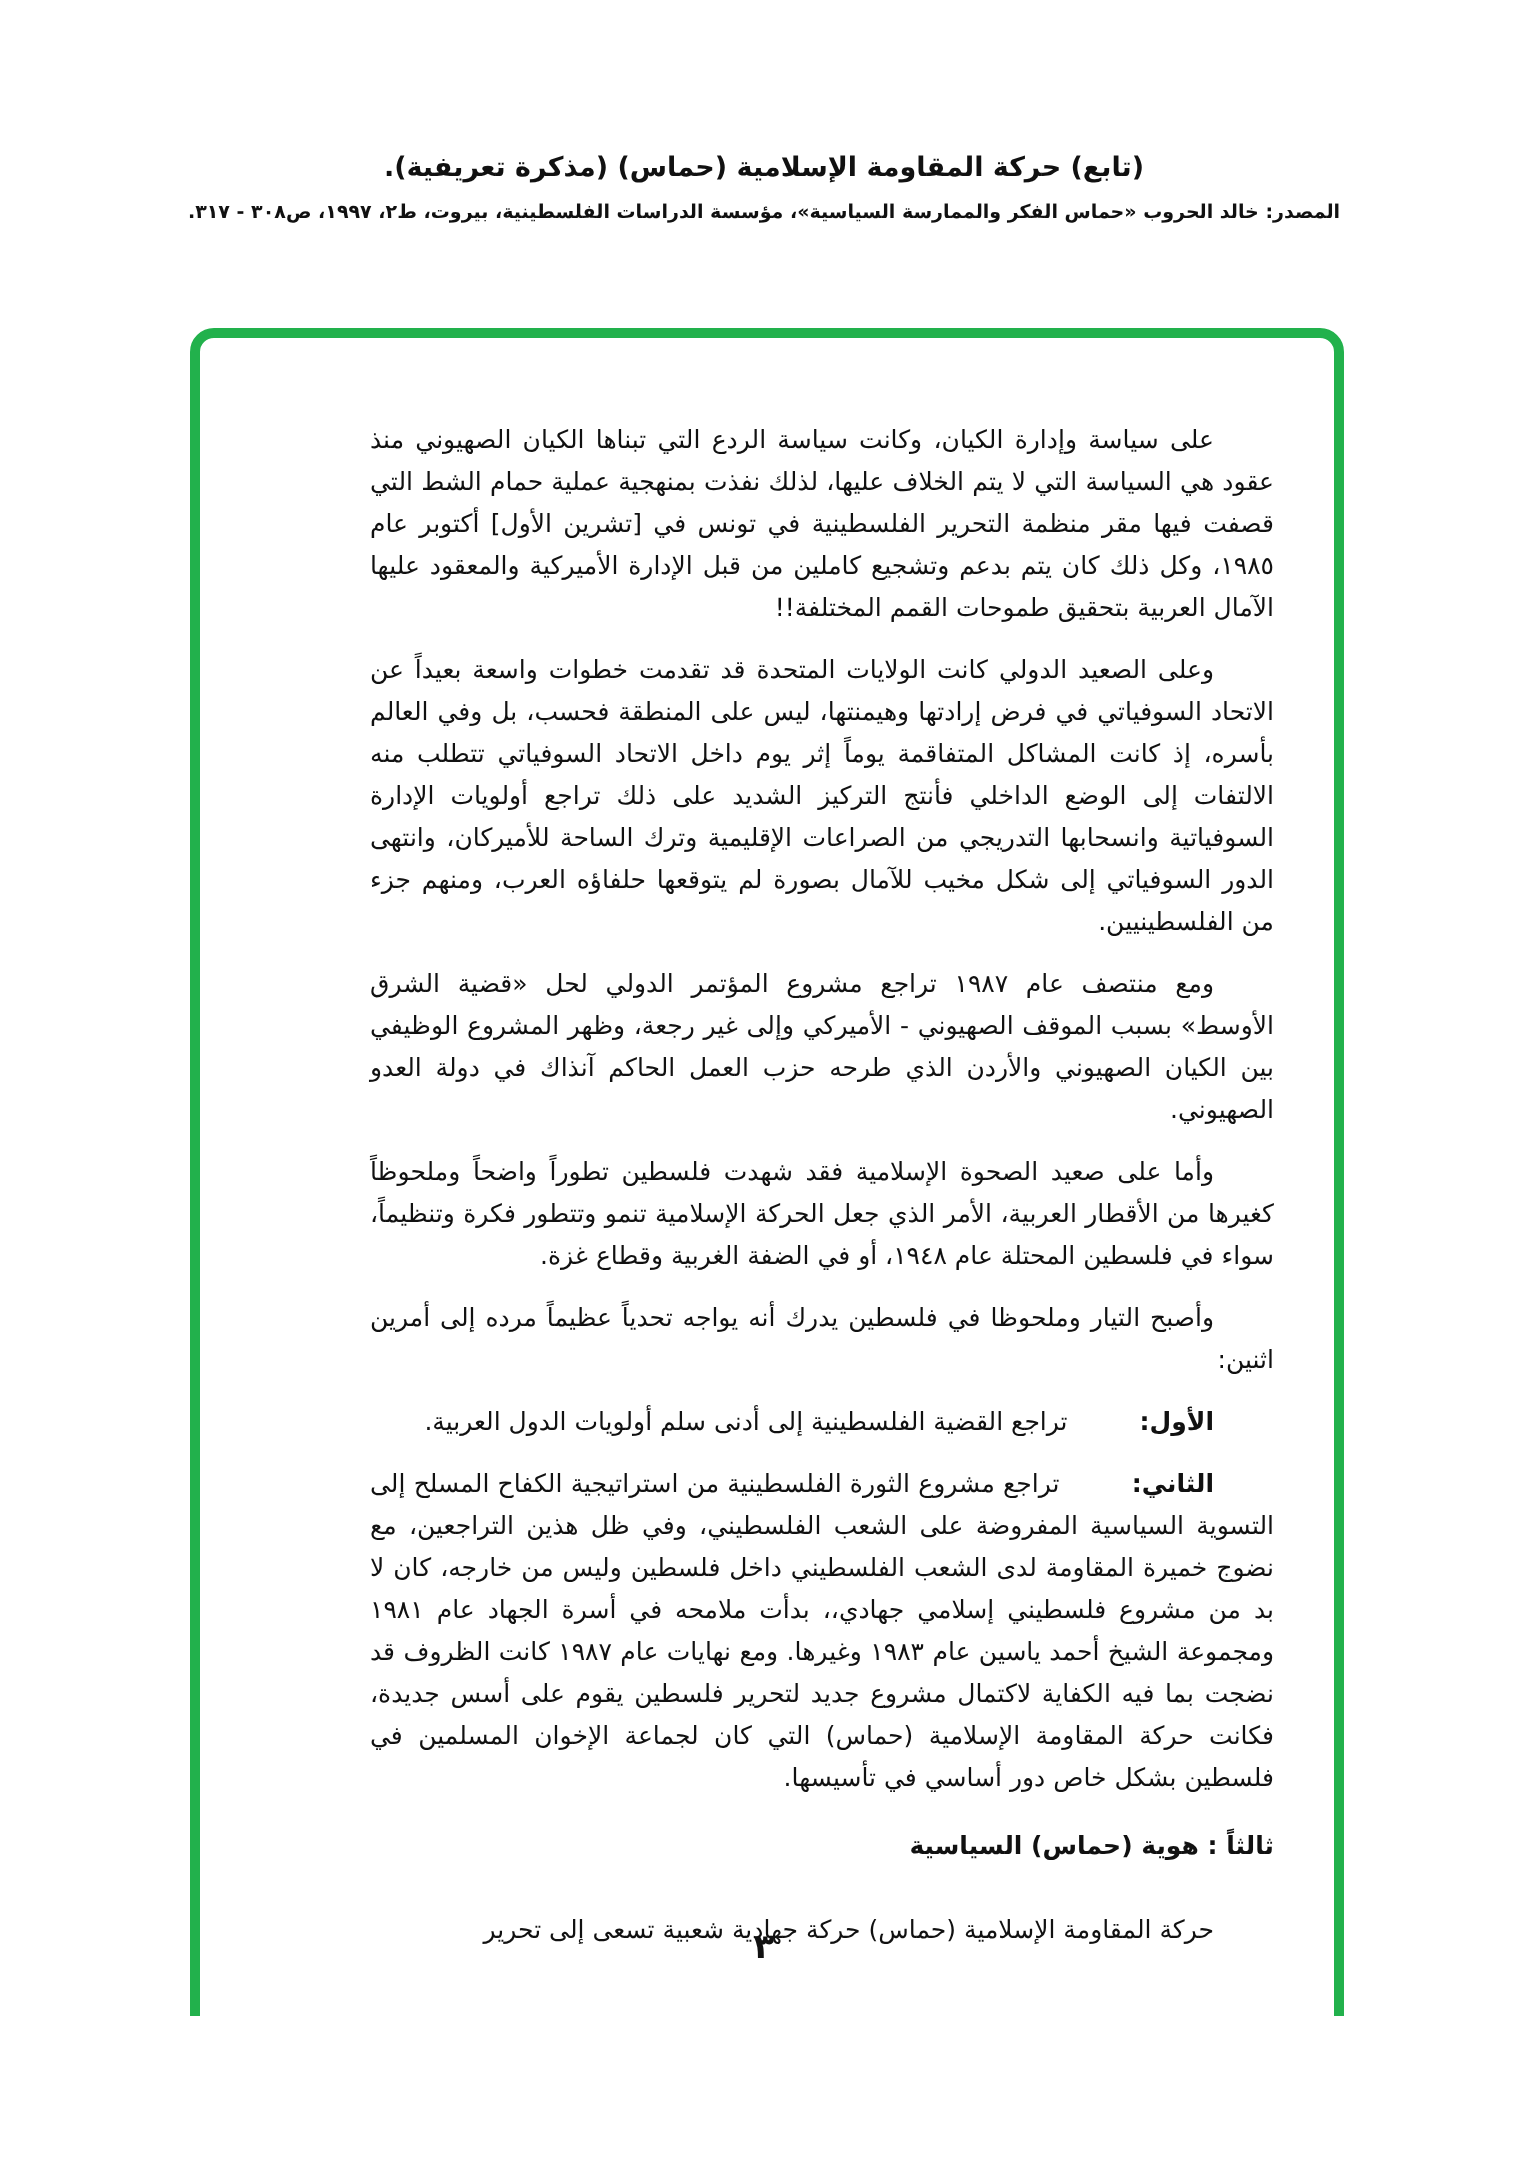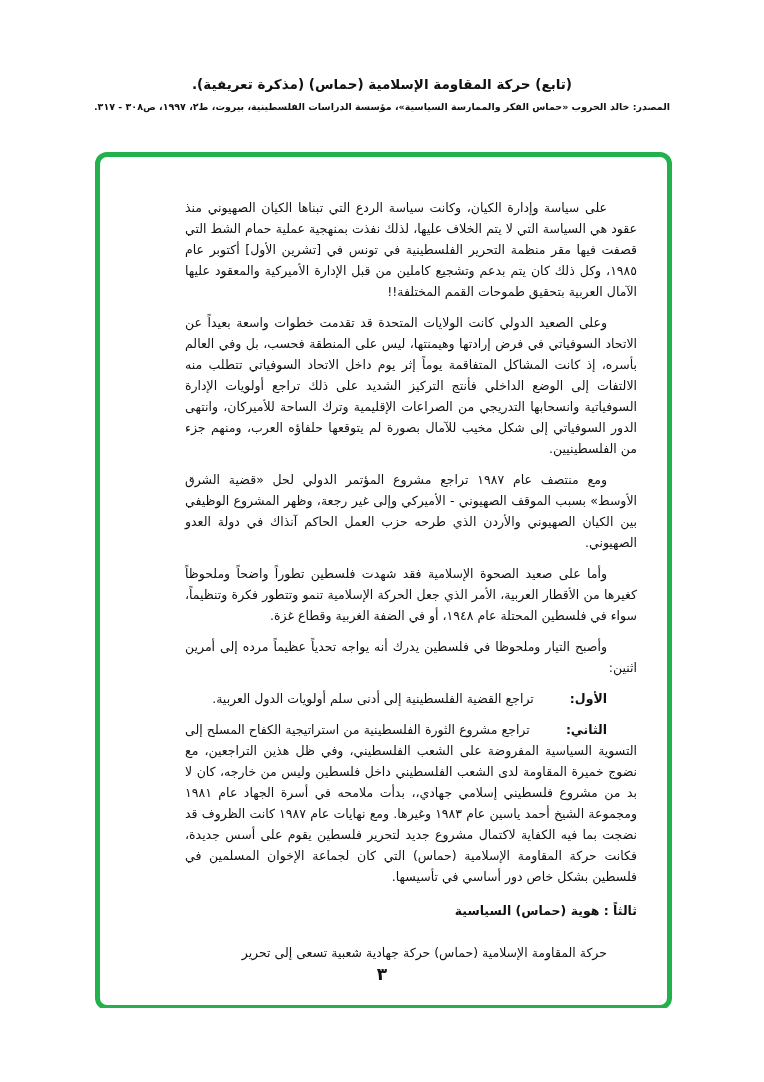--- a/index.html
+++ b/index.html
@@ -31,21 +31,21 @@
   }
   .doc-source {
     font-size: 9.5px;
     font-weight: bold;
     color: #111111;
     margin: 0;
   }
   .content-frame {
     position: absolute;
     left: 95px;
-    top: 152px;
+    top: 164px;
     width: 577px;
     height: 858px;
     box-sizing: border-box;
     border: 5px solid #22b14c;
     border-radius: 12px;
     background: #ffffff;
     padding: 40px 30px 20px 85px;
     direction: rtl;
     overflow: hidden;
   }

